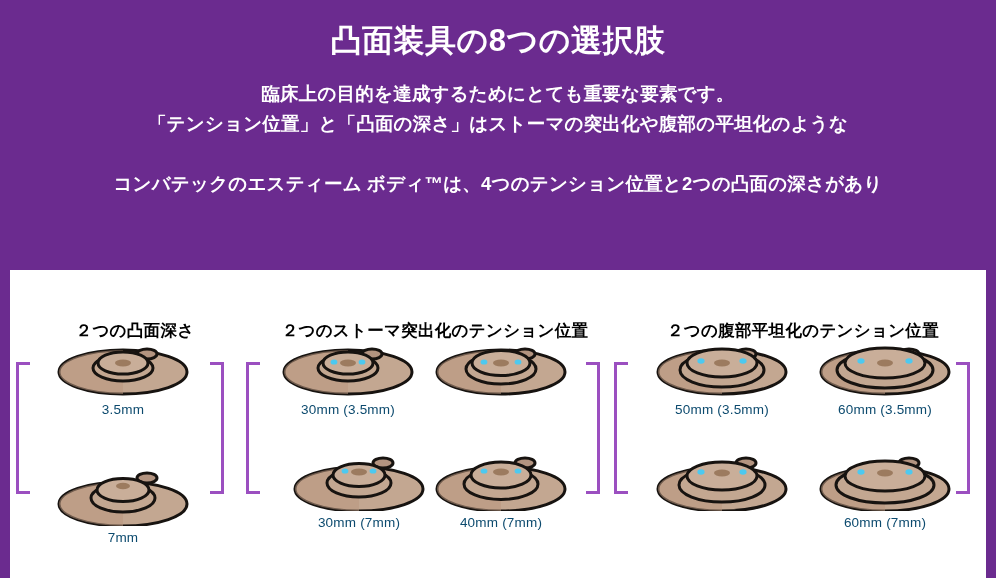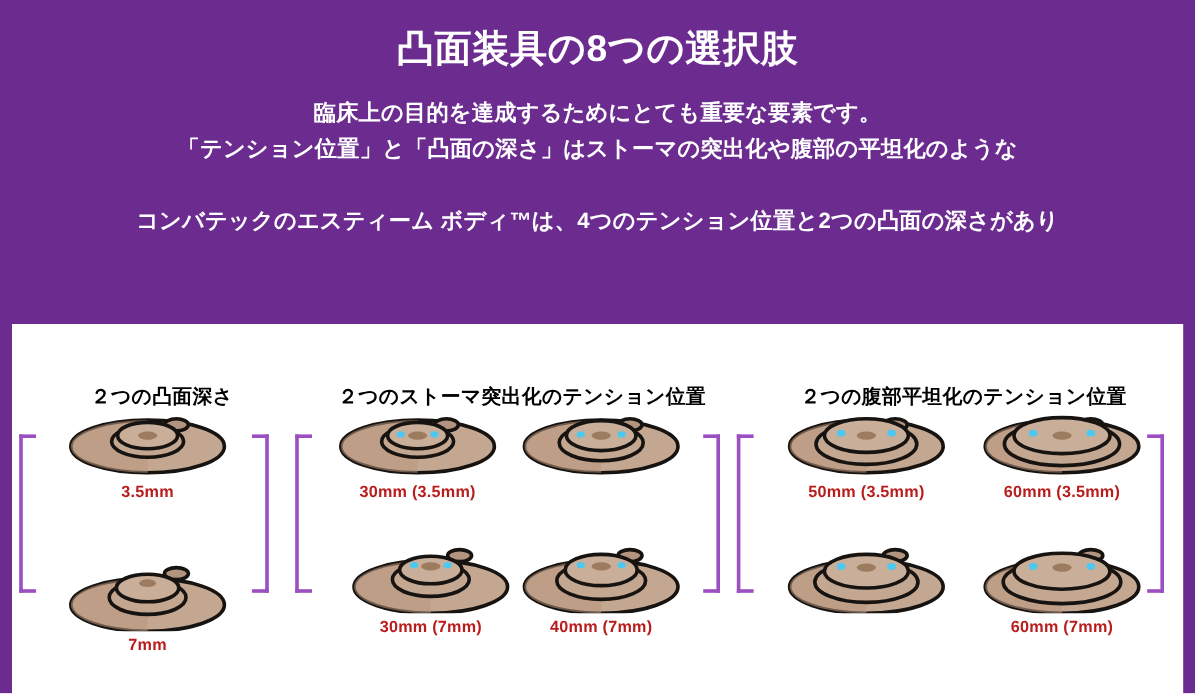--- a/index.html
+++ b/index.html
@@ -117,22 +117,22 @@
   }
   .cell-figure {
     width: 170px;
     height: 66px;
     display: block;
   }
   .cell-label {
     display: block;
     margin-top: 4px;
     font-size: 13.5px;
-    font-weight: bold;
-    color: #b91c1c;
+    font-weight: normal;
+    color: #0c4a6e;
     white-space: nowrap;
     letter-spacing: 0.2px;
   }
 </style>
 </head>
 <body>
 
 <div id="page">
 
   <div class="header-panel">

